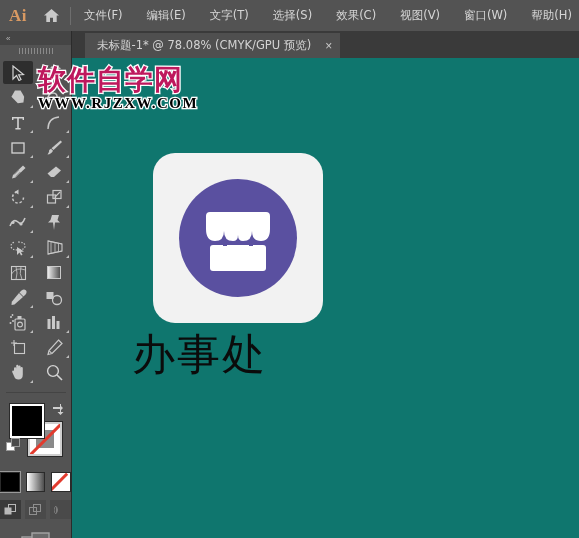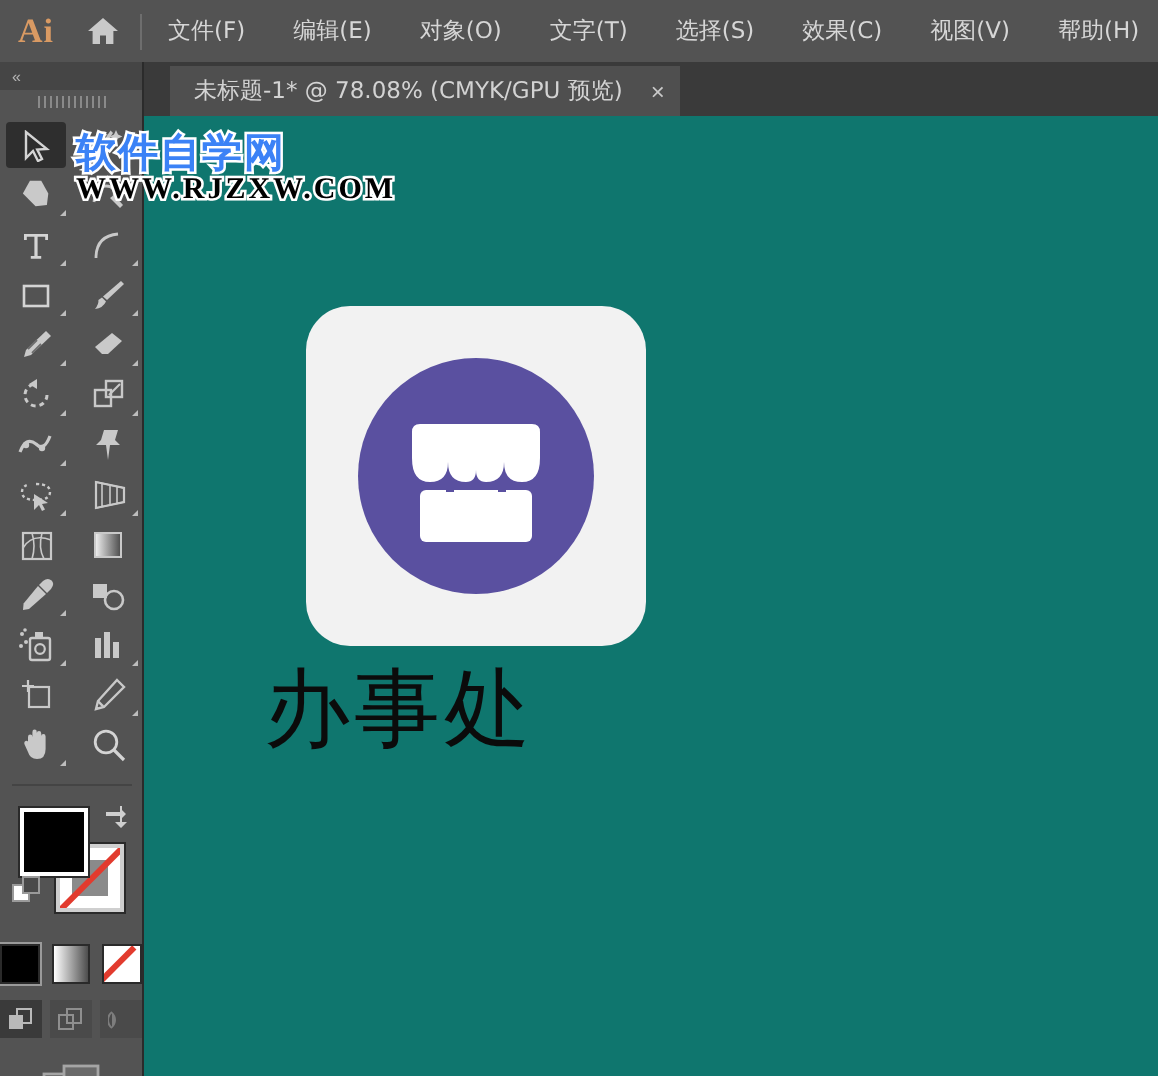--- a/index.html
+++ b/index.html
@@ -159,21 +159,21 @@
     font-family:"DejaVu Sans","Liberation Sans", sans-serif;
     white-space:nowrap;
   }
 
   
   .watermark{
     position:absolute; left:38px; top:66px; z-index:40;
     user-select:none; pointer-events:none;
   }
   .wm-cn{
-    font-size:20px; font-weight:bold; color:#3b82f6;
+    font-size:28px; font-weight:bold; color:#be185d;
     font-family:"DejaVu Sans","Liberation Sans", sans-serif;
     letter-spacing:1px; line-height:1;
     -webkit-text-stroke:2.5px #ffffff; paint-order:stroke fill;
   }
   .wm-url{
     font-size:15px; font-weight:bold; color:#000000;
     font-family:Liberation Serif, serif;
     letter-spacing:1.5px; line-height:1; margin-top:2px;
     -webkit-text-stroke:2.5px #ffffff; paint-order:stroke fill;
   }
@@ -187,25 +187,25 @@
     <div class="ai-logo">Ai</div>
     <div class="home-icon">
       <svg width="17" height="15" viewBox="0 0 17 15">
         <path d="M8.5 1 L16 7.5 L13.7 7.5 L13.7 14 L10 14 L10 9.7 L7 9.7 L7 14 L3.3 14 L3.3 7.5 L1 7.5 Z" fill="#c9c9c9"></path>
       </svg>
     </div>
     <div class="menu-sep"></div>
     <div class="menu-items">
       <div class="menu-item">文件(F)</div>
       <div class="menu-item">编辑(E)</div>
-      <div class="menu-item">对象(O)</div>
       <div class="menu-item">文字(T)</div>
       <div class="menu-item">选择(S)</div>
       <div class="menu-item">效果(C)</div>
       <div class="menu-item">视图(V)</div>
+      <div class="menu-item">窗口(W)</div>
       <div class="menu-item">帮助(H)</div>
     </div>
   </div>
 
   <div class="tabbar">
     <div class="tab">
       <span class="tab-title">未标题-1* @ 78.08% (CMYK/GPU 预览)</span>
       <span class="tab-close">×</span>
     </div>
   </div>

